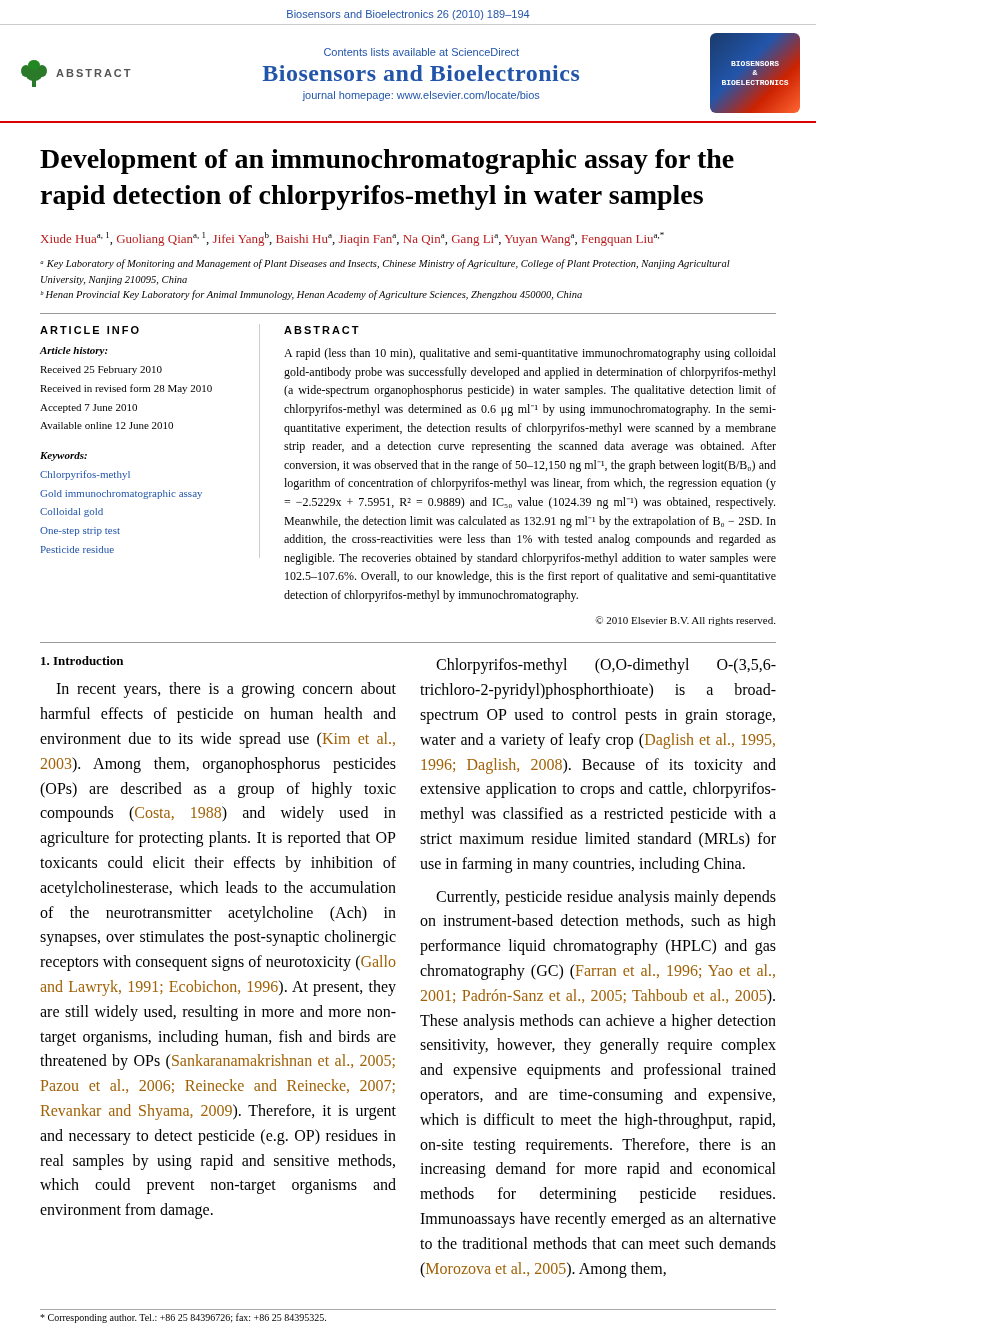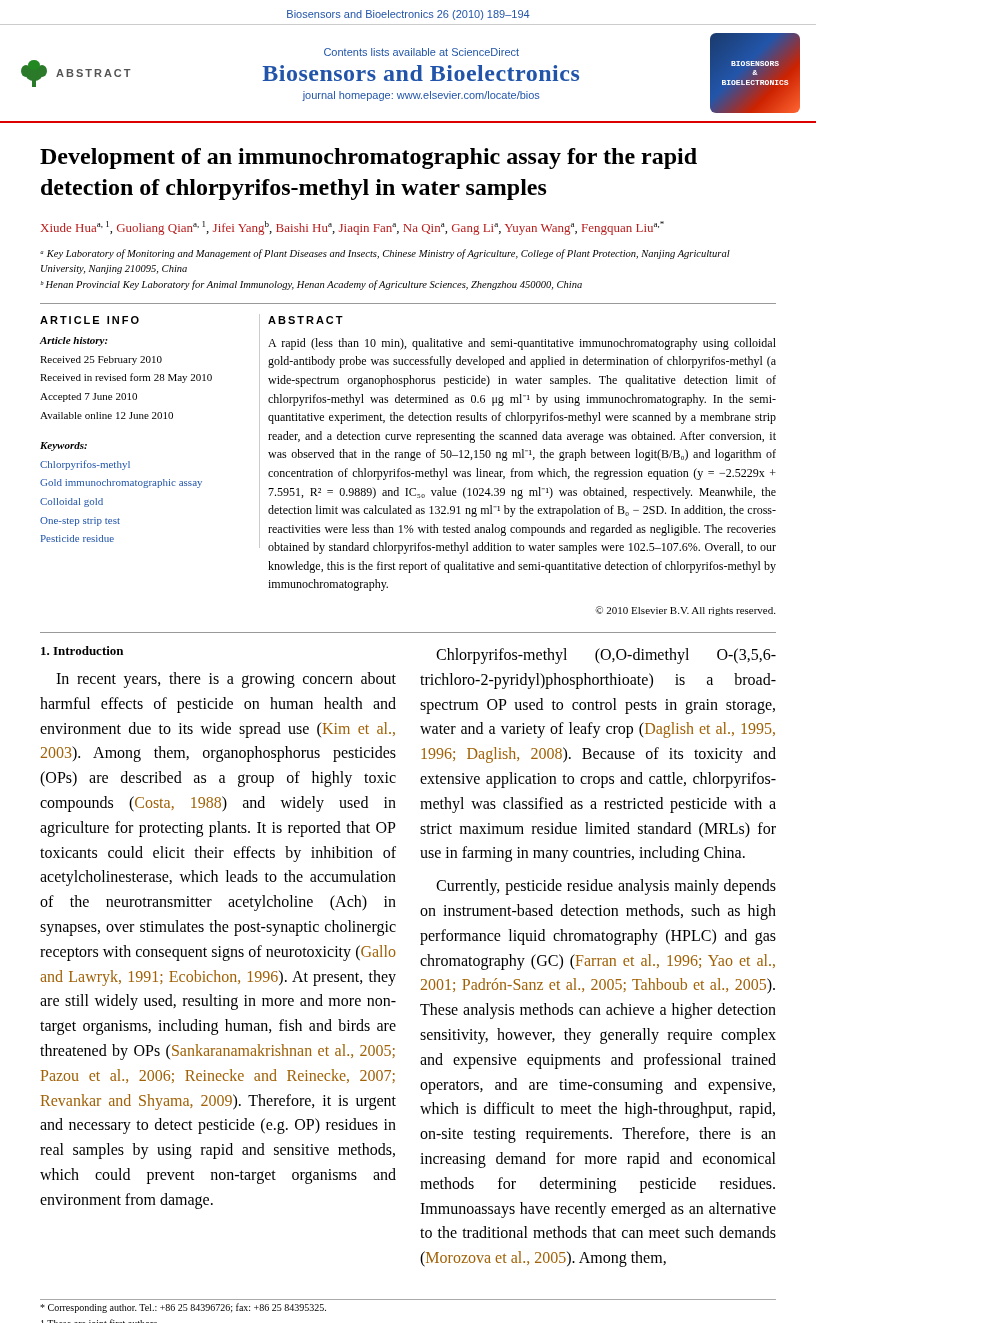--- a/index.html
+++ b/index.html
@@ -105,21 +105,21 @@
       padding: 4px;
       border-radius: 6px;
     }
 
     
     .main-content {
       padding: 18px 40px 16px 40px;
     }
 
     .article-title {
-      font-size: 24px;
+      font-size: 28px;
       font-family: "Times New Roman", serif;
       color: #000;
       font-weight: bold;
       margin-bottom: 14px;
       line-height: 1.3;
     }
 
     .authors {
       font-size: 13px;
       margin-bottom: 6px;
@@ -142,21 +142,21 @@
 
     .divider-line {
       border: none;
       border-top: 1px solid #999;
       margin: 10px 0;
     }
 
     
     .two-col {
       display: flex;
-      gap: 8px;
+      gap: 24px;
       margin-top: 10px;
     }
     .col-left {
       width: 220px;
       flex-shrink: 0;
     }
     .col-right {
       flex: 1;
     }
 

